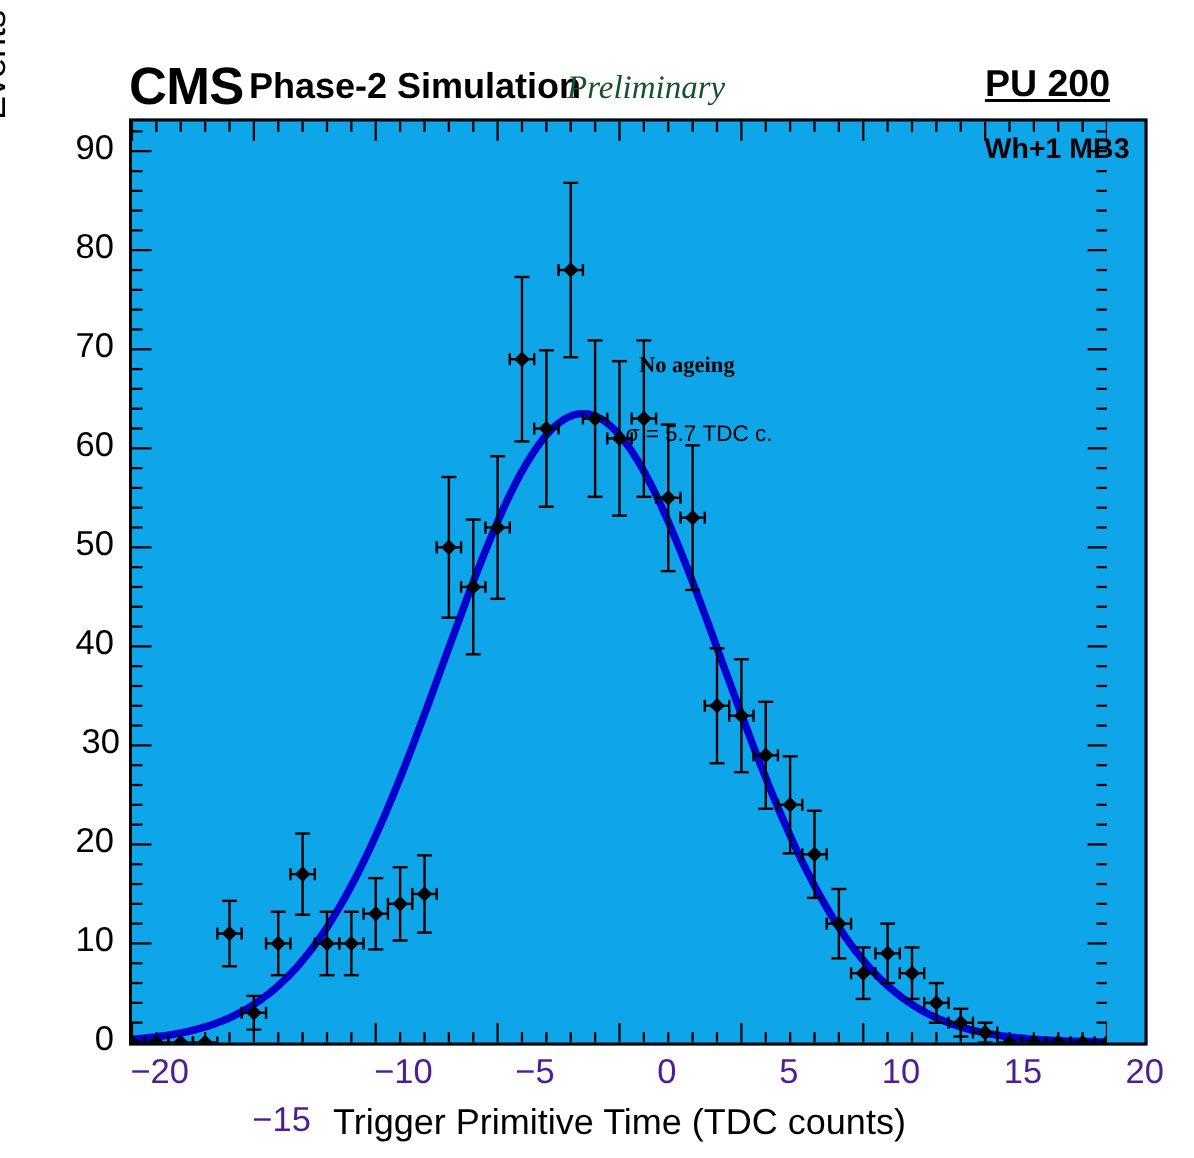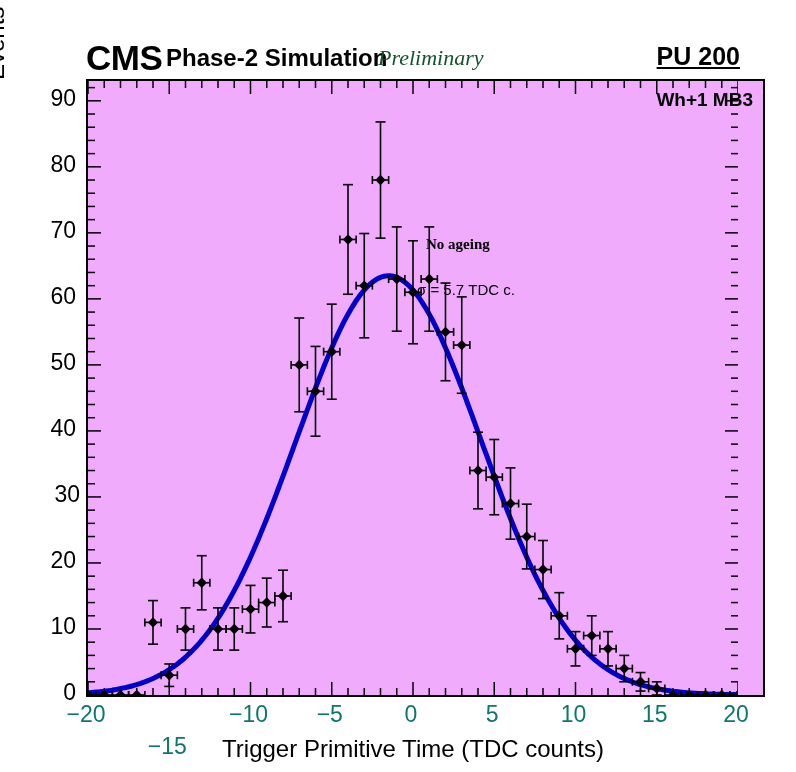--- a/index.html
+++ b/index.html
@@ -19,35 +19,35 @@
 
   
   #ylabel{position:absolute;left:-18px;top:80px;width:120px;
           transform:rotate(-90deg);transform-origin:left top;
           font-size:24px;color:#000;white-space:nowrap;}
   #xlabel{position:absolute;left:86px;top:735px;width:654px;text-align:center;
           font-size:24px;color:#000;}
 
   
   #frame{position:absolute;left:86px;top:79px;width:679px;height:618px;
-         border:2px solid #000;box-sizing:border-box;background:#f0abfc;}
+         border:2px solid #000;box-sizing:border-box;background:#0ea5e9;}
   #plot-svg{position:absolute;left:0;top:0;}
 
   
   .ann{position:absolute;color:#000;white-space:nowrap;}
   #wheel-label{right:10px;top:8px;font-weight:bold;font-size:19px;}
   #ageing-label{left:338px;top:155px;font-weight:bold;font-size:15px;
                 font-family:"Liberation Serif",serif;}
   #sigma-label{left:329px;top:200px;font-size:15px;}
 
   
   .ytick-label{position:absolute;text-align:right;width:60px;font-size:23px;
                color:#000;line-height:23px;}
-  .xtick-label{position:absolute;text-align:center;width:80px;font-size:23px;
-               color:#0f766e;line-height:23px;}
+  .xtick-label{position:absolute;text-align:right;width:80px;font-size:23px;
+               color:#4c1d95;line-height:23px;}
 </style>
 </head>
 <body>
 
 <div id="root">
 
   <div id="header">
     <div id="cms-label">CMS</div>
     <div id="sim-label">Phase-2 Simulation</div>
     <div id="prelim-label">Preliminary</div>

